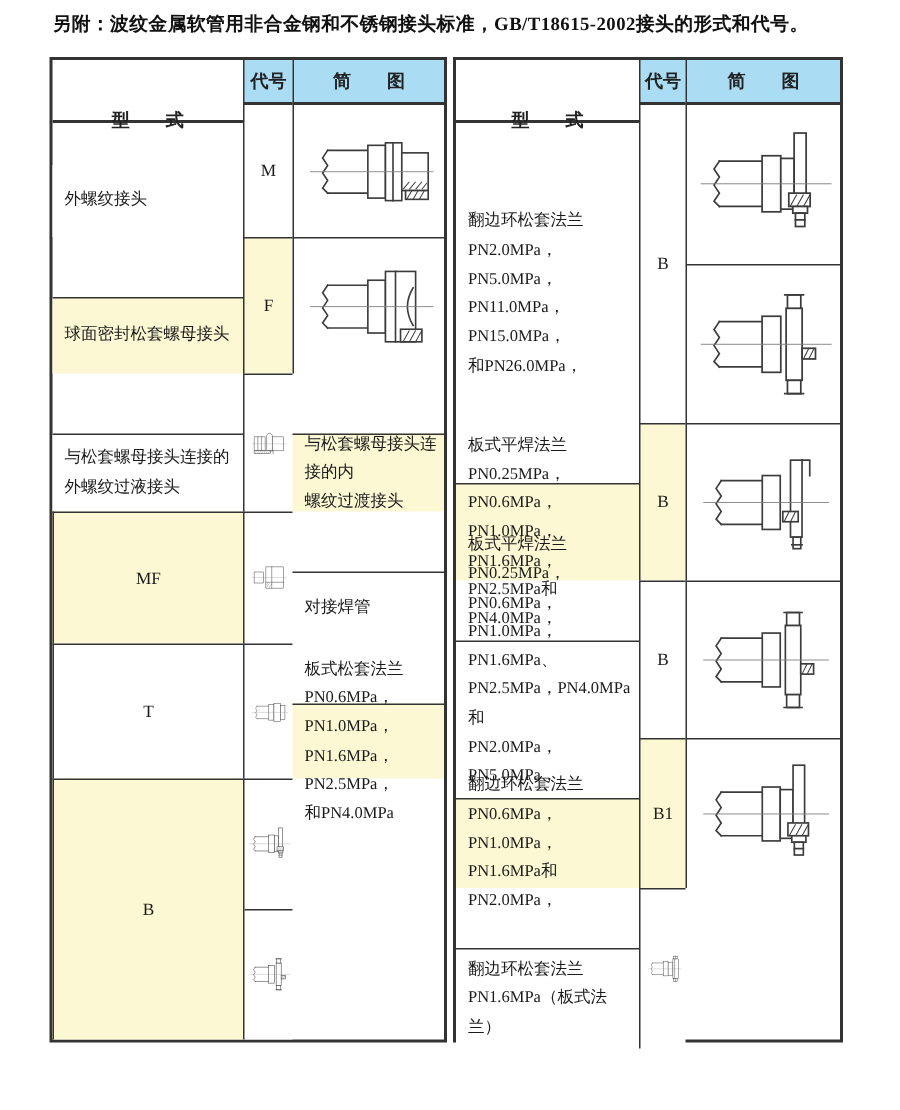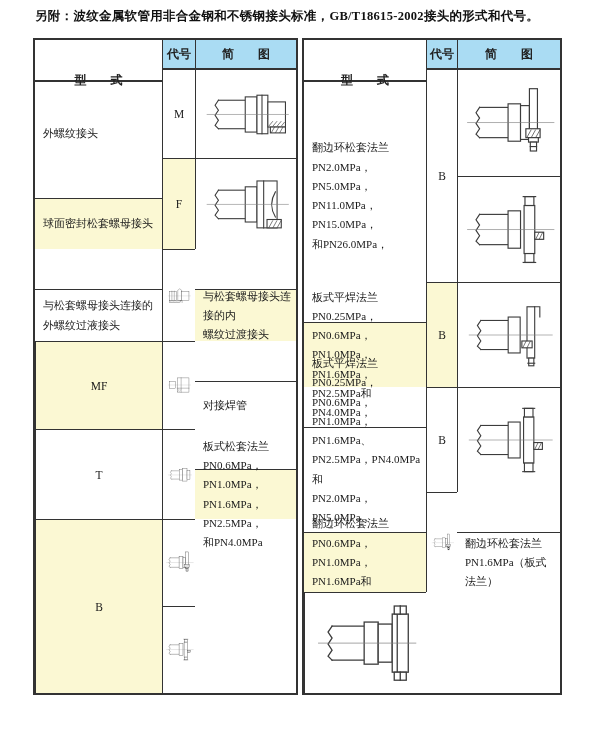--- a/index.html
+++ b/index.html
@@ -304,20 +304,23 @@
     <svg viewBox="0 0 110 90">
         <use href="#fit-flange-bolts"></use>
       </svg>
   </div>
 
   <div class="cell type c0 yl">
       <span>翻边环松套法兰
 PN0.6MPa，PN1.0MPa，
 PN1.6MPa和PN2.0MPa，</span>
     </div>
+  <div class="cell code yl">
+      <span>B1</span>
+    </div>
   <div class="cell diag">
     <svg viewBox="0 0 110 90">
         <use href="#fit-flange-tall"></use>
       </svg>
   </div>
 
   <div class="cell type c0">
       <span>翻边环松套法兰
 PN1.6MPa（板式法兰）</span>
     </div>

